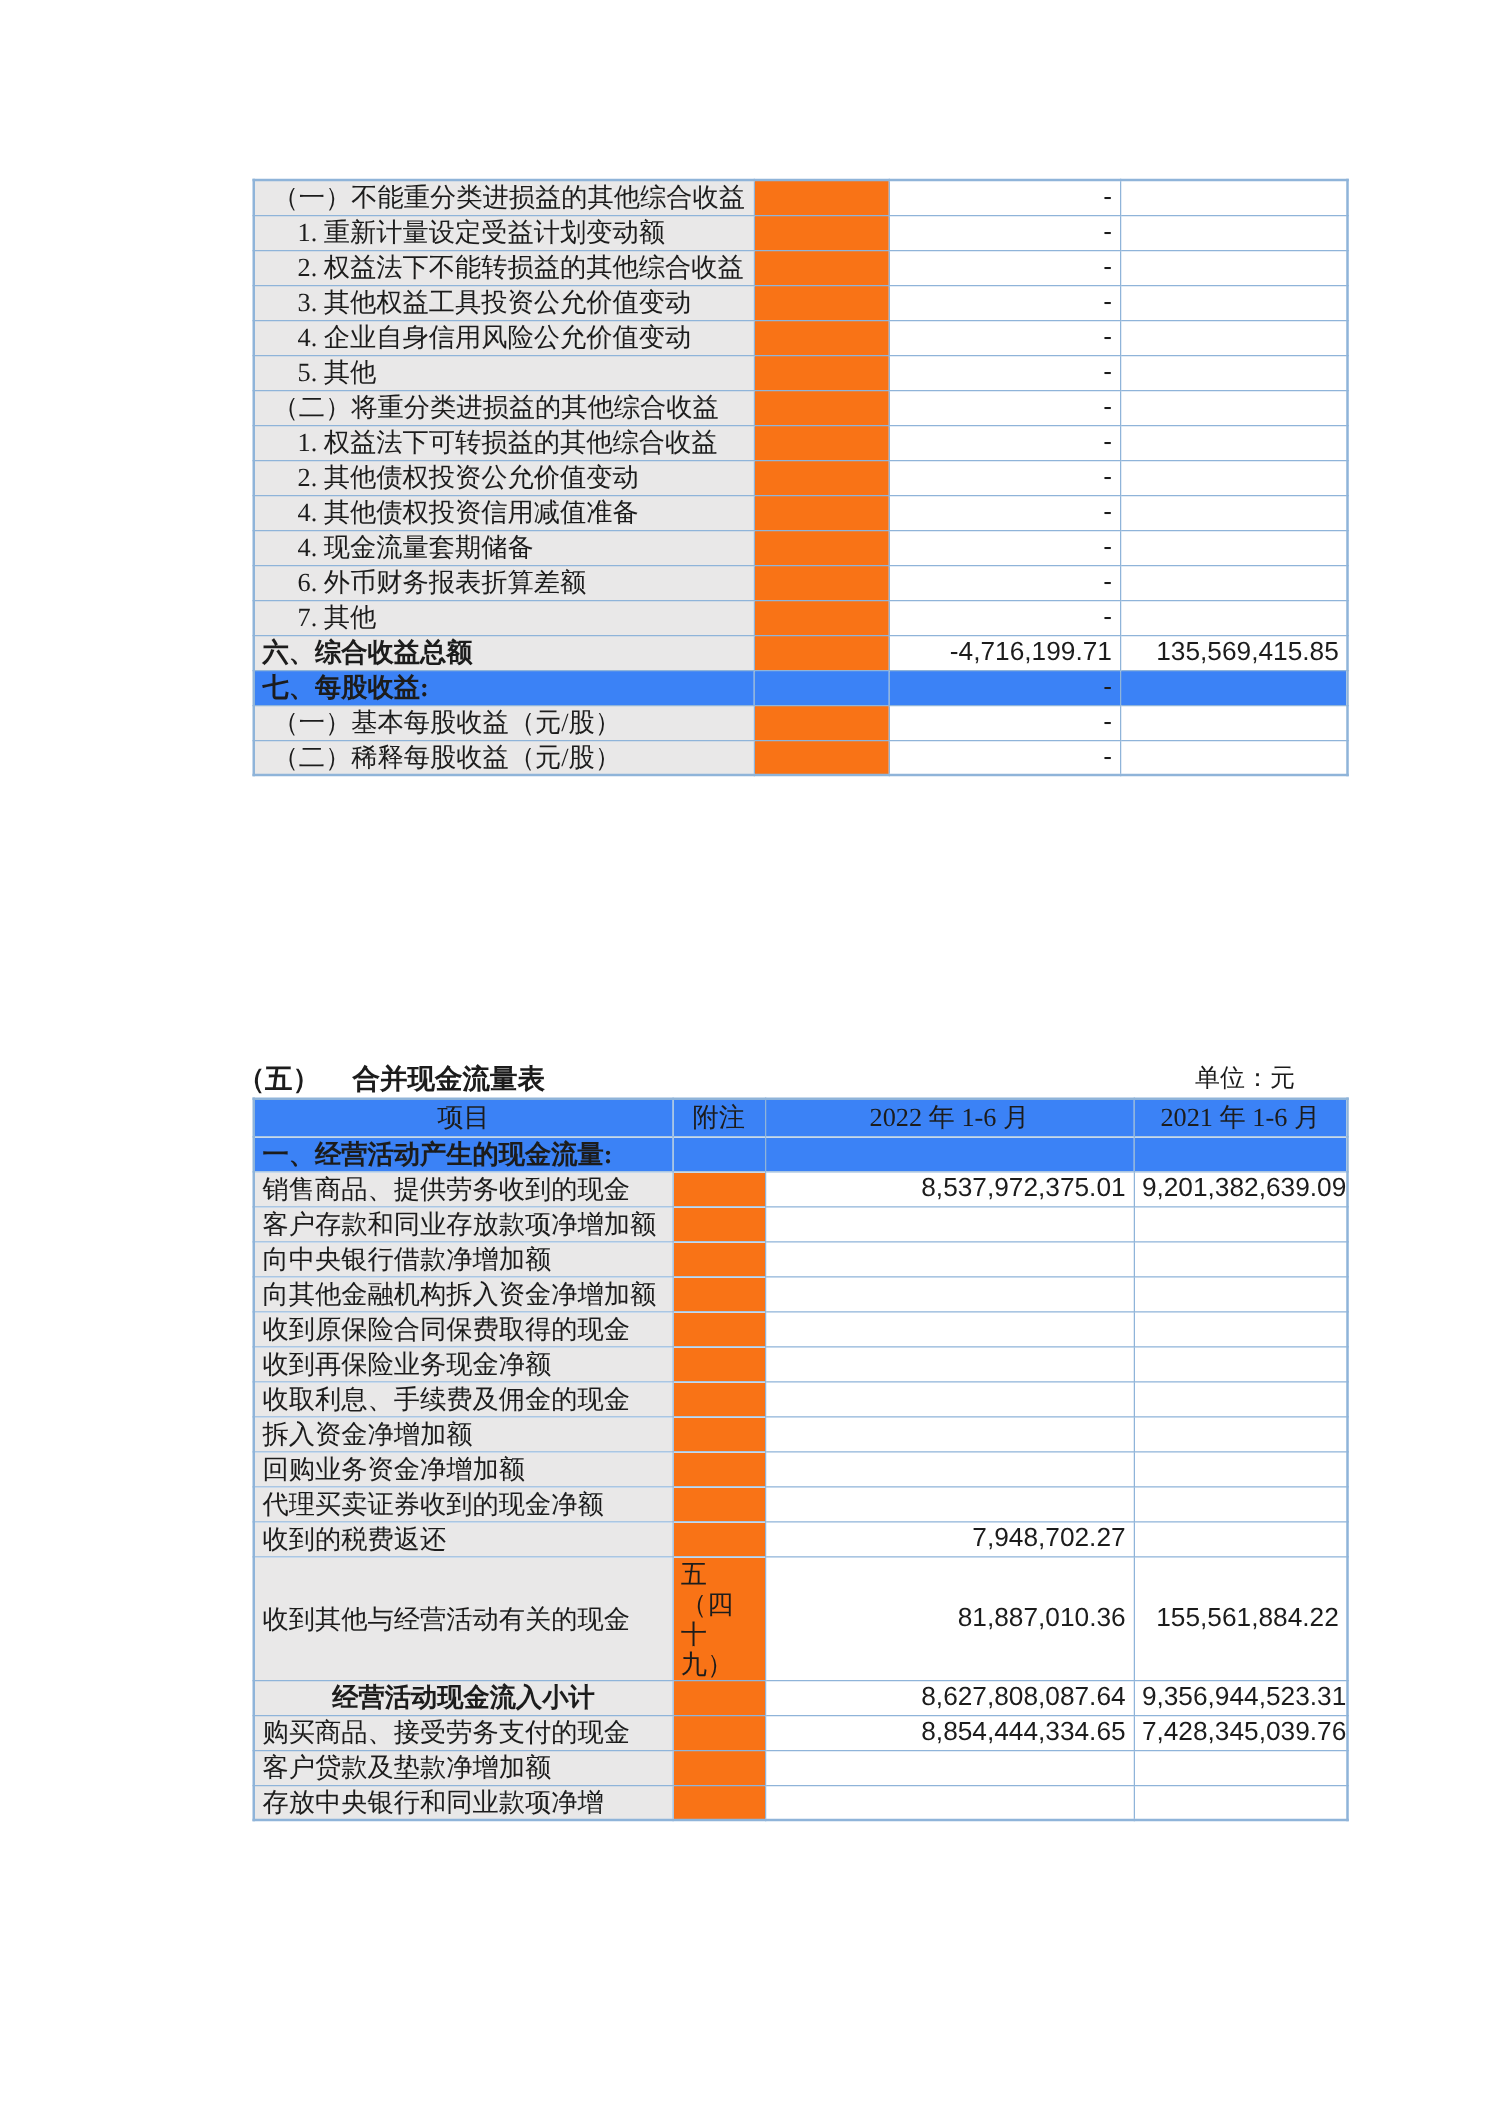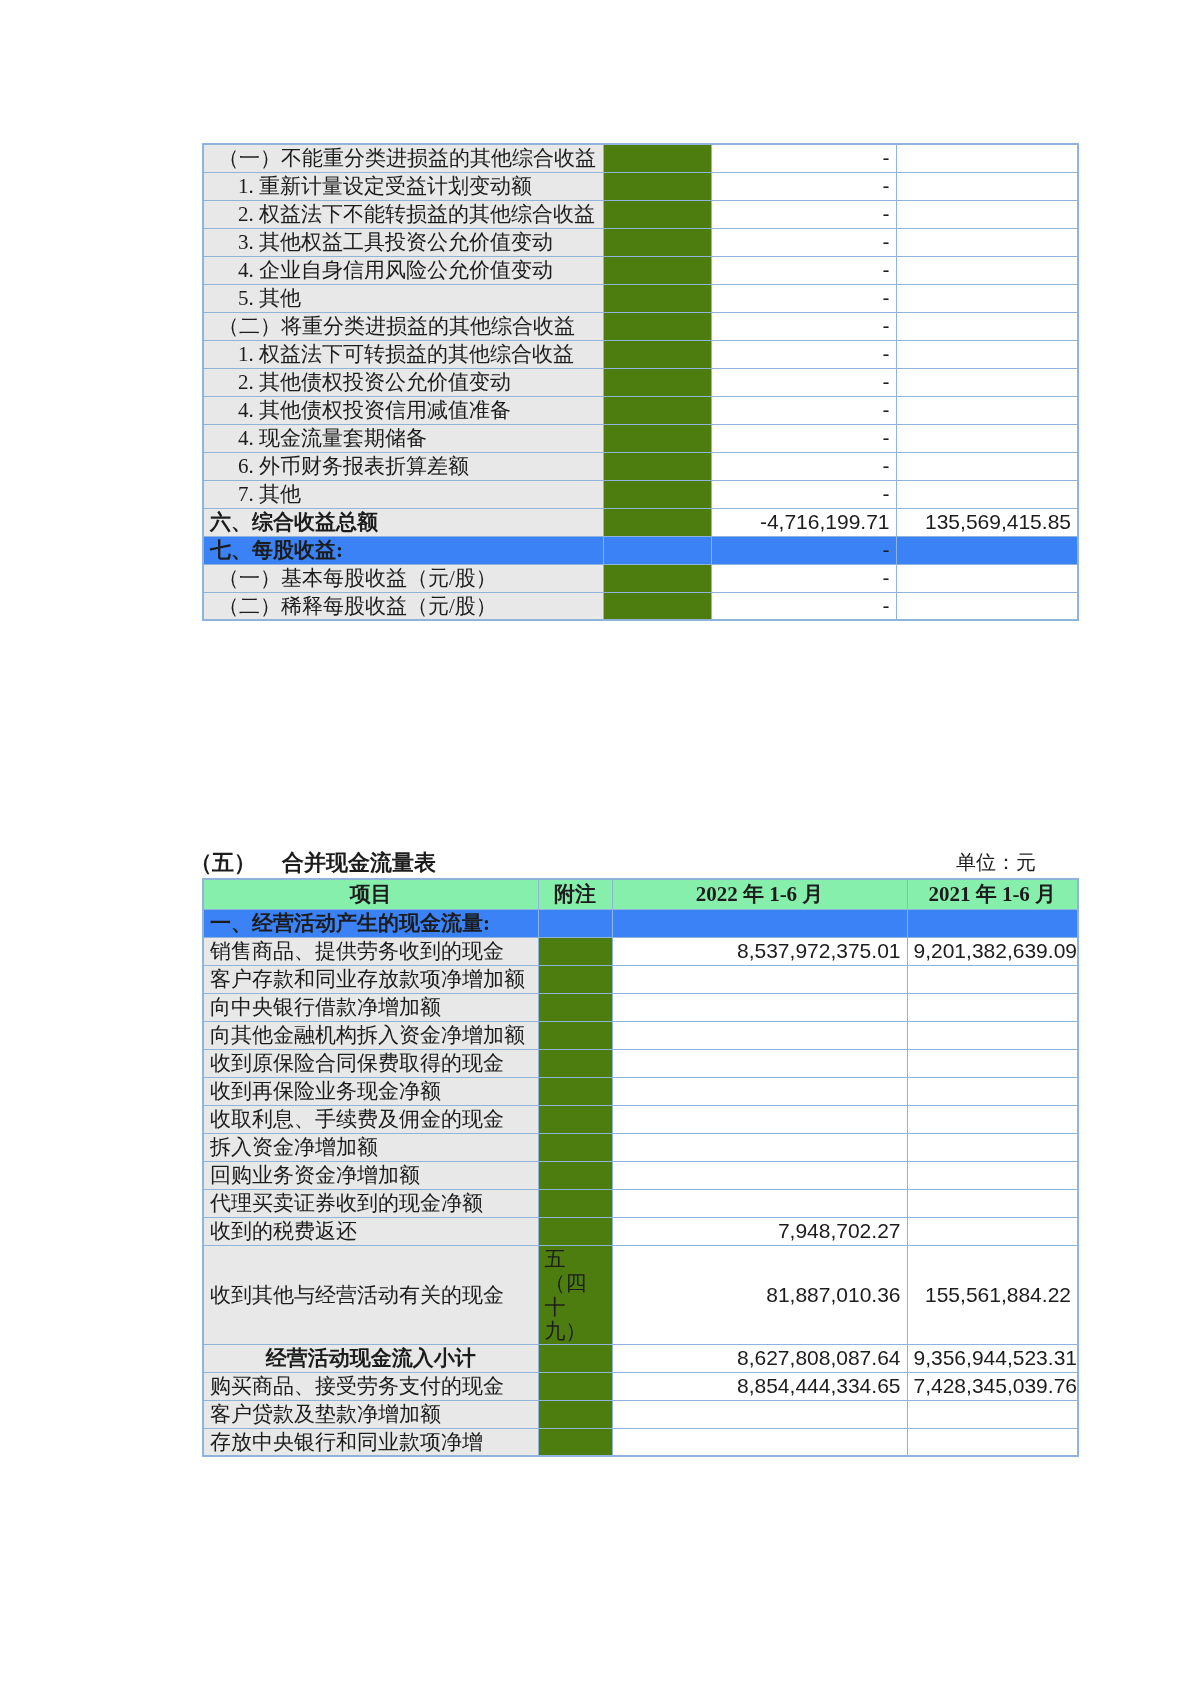--- a/index.html
+++ b/index.html
@@ -27,27 +27,27 @@
   .fin-table td, .fin-table th {
     border: 1.5px solid #8fb4d9;
     vertical-align: middle;
     padding: 1px 6px;
     height: 28px;
     line-height: 24px;
     font-size: 21px;
     overflow: hidden;
   }
   .fin-table th {
-    background: #86efac;
-    font-weight: bold;
+    background: #3b82f6;
+    font-weight: normal;
     text-align: center;
     height: 30px;
   }
   .c-label { background: #e9e8e8; text-align: left; }
-  .c-note  { background: #4d7c0f; font-size: 20px; line-height: 24px; padding: 1px 4px; }
+  .c-note  { background: #f97316; font-size: 20px; line-height: 24px; padding: 1px 4px; }
   .c-val   {
     background: #ffffff;
     text-align: right;
     font-family: "Liberation Sans", "DejaVu Sans", sans-serif;
     font-size: 19px;
     padding-right: 9px;
   }
   .ind1 { text-indent: 8px; }
   .ind2 { text-indent: 28px; }
   tr.bold .c-label { font-weight: bold; }

